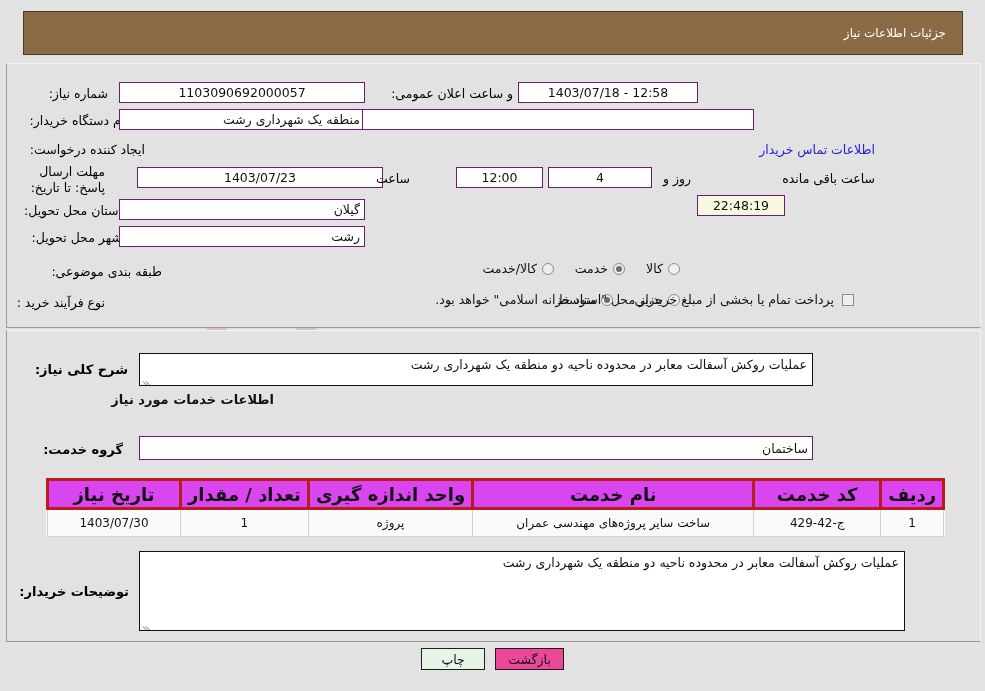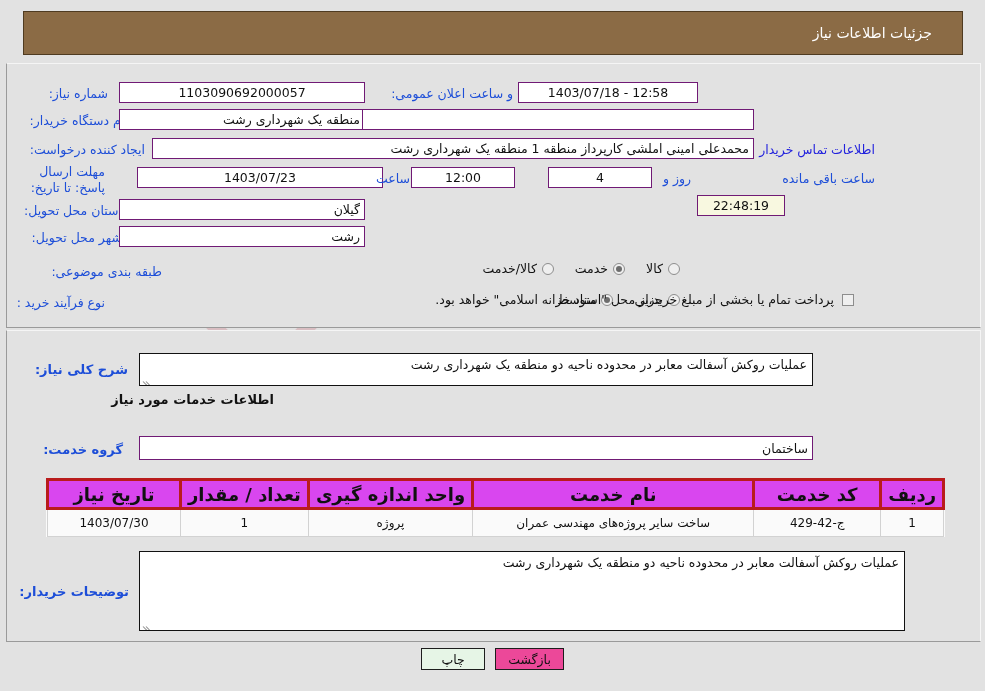--- a/index.html
+++ b/index.html
@@ -43,37 +43,37 @@
     color:rgba(150,150,150,0.30);
     direction:ltr;font-family:"DejaVu Sans",sans-serif;
   }
 
   
   .titlebar{
     position:absolute;left:23px;top:11px;width:940px;height:44px;
     background:#8b6b45;border:1px solid #4f3b21;
     box-sizing:border-box;
     display:flex;align-items:center;justify-content:flex-start;
-    padding-right:30px;
-    color:#ffffff;font-size:14px;
+    padding-right:16px;
+    color:#ffffff;font-size:12px;
     z-index:10;
   }
 
   
   .panel{
     position:absolute;background:#e2e2e2;
     border:1px solid #9a9a9a;border-top-color:#f5f5f5;border-right-color:#f5f5f5;
     z-index:8;
   }
   #panel-top{left:6px;top:63px;width:973px;height:263px;}
   #panel-bottom{left:6px;top:330px;width:973px;height:310px;}
 
   
   .lbl{
-    position:absolute;text-align:right;color:#1d4ed8;
+    position:absolute;text-align:right;color:#000000;
     font-size:12.5px;line-height:15px;z-index:12;white-space:nowrap;
   }
   .lbl.wrap{white-space:normal;}
   .bold{font-weight:bold;}
   .fld{
     position:absolute;box-sizing:border-box;
     background:#ffffff;border:1px solid #701a75;
     font-family:"DejaVu Sans","Liberation Sans",sans-serif;
     font-size:12.5px;color:#111;
     display:flex;align-items:center;
@@ -184,27 +184,26 @@
   <div class="fld ltr" style="right:620px;top:82px;width:246px;height:21px;">1103090692000057</div>
 
   <div class="lbl" style="right:443px;top:86px;width:150px;text-align:left;">تاریخ و ساعت اعلان عمومی:</div>
   <div class="fld ltr" style="right:287px;top:82px;width:180px;height:21px;">1403/07/18 - 12:58</div>
 
   <div class="lbl" style="right:857px;top:113px;width:106px;">نام دستگاه خریدار:</div>
   <div class="fld right" style="right:620px;top:109px;width:246px;height:21px;">منطقه یک شهرداری رشت</div>
   <div class="fld" style="right:231px;top:109px;width:392px;height:21px;"></div>
 
   <div class="lbl" style="right:840px;top:142px;width:123px;">ایجاد کننده درخواست:</div>
-  <div class="fld right" style="right:231px;top:138px;width:602px;height:21px;">محمدعلی امینی املشی کارپرداز منطقه 1 منطقه یک شهرداری رشت</div>
   <div class="link" style="right:110px;top:142px;">اطلاعات تماس خریدار</div>
 
   <div class="lbl wrap" style="right:880px;top:164px;width:85px;line-height:16px;">مهلت ارسال پاسخ: تا تاریخ:</div>
   <div class="fld ltr" style="right:602px;top:167px;width:246px;height:21px;">1403/07/23</div>
   <div class="lbl" style="right:575px;top:171px;width:36px;">ساعت</div>
-  <div class="fld ltr" style="right:470px;top:167px;width:104px;height:21px;">12:00</div>
+  <div class="fld ltr" style="right:442px;top:167px;width:87px;height:21px;">12:00</div>
   <div class="fld ltr" style="right:333px;top:167px;width:104px;height:21px;">4</div>
   <div class="lbl" style="right:294px;top:171px;width:34px;">روز و</div>
   <div class="fld cream ltr" style="right:200px;top:167px;width:88px;height:21px;margin-top:28px;">22:48:19</div>
   <div class="lbl" style="right:110px;top:171px;width:86px;">ساعت باقی مانده</div>
 
   <div class="lbl" style="right:863px;top:203px;width:100px;">استان محل تحویل:</div>
   <div class="fld right" style="right:620px;top:199px;width:246px;height:21px;">گیلان</div>
 
   <div class="lbl" style="right:863px;top:230px;width:100px;">شهر محل تحویل:</div>
   <div class="fld right" style="right:620px;top:226px;width:246px;height:21px;">رشت</div>

